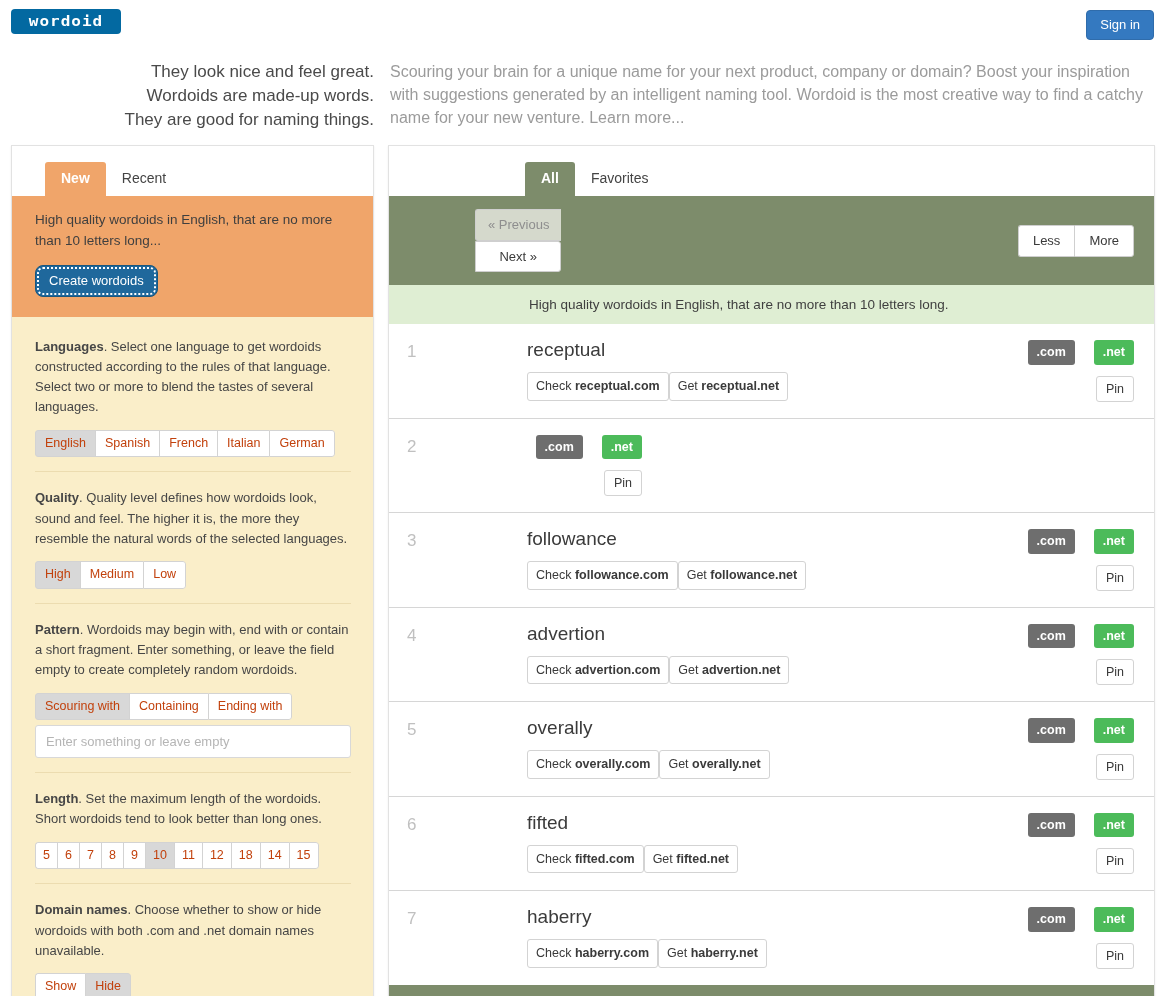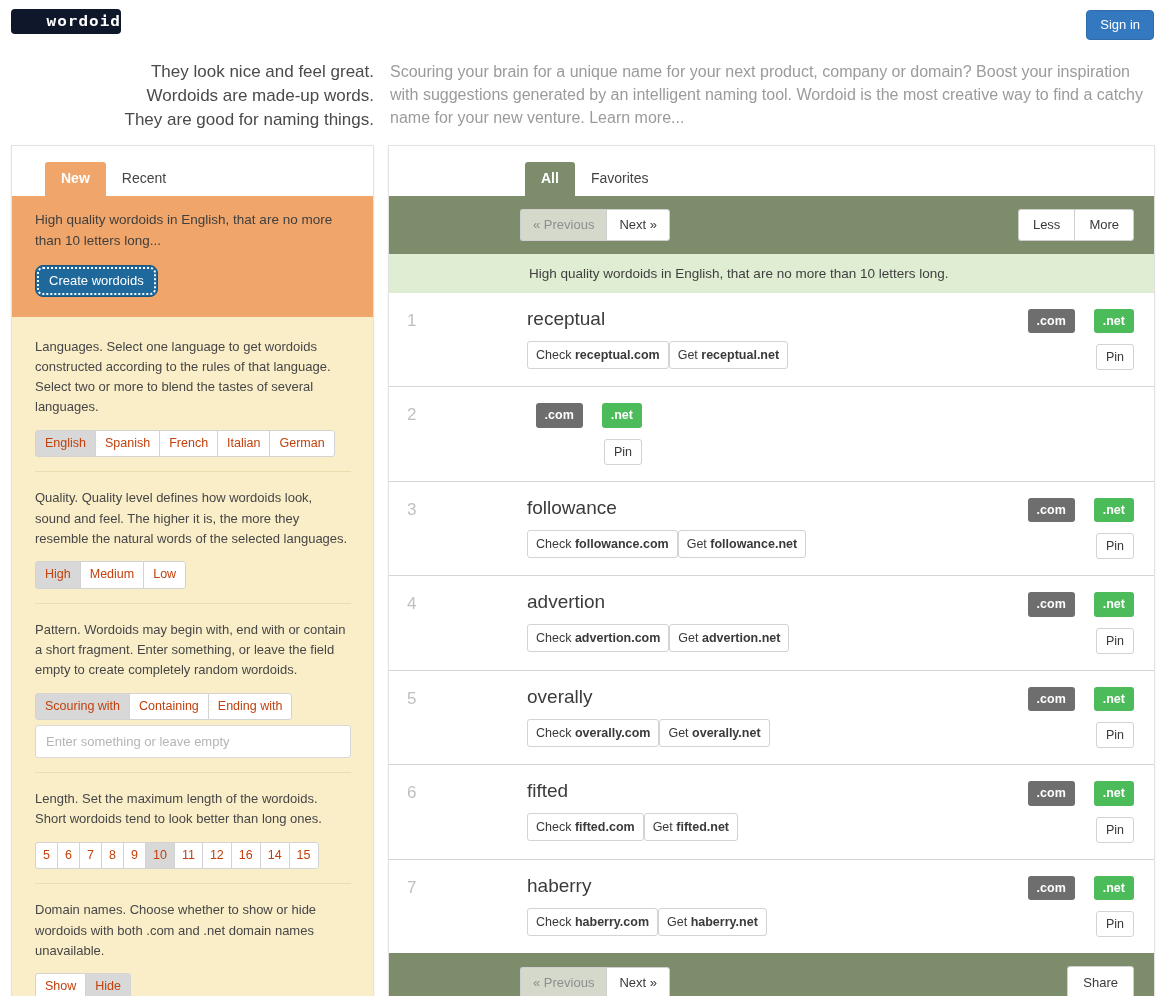--- a/index.html
+++ b/index.html
@@ -10,23 +10,23 @@
     font-family: "Liberation Sans", sans-serif;
     color: #333;
     overflow: hidden;
   }
 
   
   .topbar { position: relative; height: 48px; }
   .logo {
     position: absolute; left: 11px; top: 9px;
     width: 110px; height: 25px;
-    background: #0f172a;
+    background: #0369a1;
     border-radius: 4px;
-    display: flex; align-items: center; justify-content: flex-end;
+    display: flex; align-items: center; justify-content: center;
   }
   .logo-text {
     color: #fff; font-size: 16px; letter-spacing: 1px;
     font-family: "DejaVu Sans Mono", monospace;
     font-weight: 700; line-height: 1;
     transform: scaleY(0.85);
   }
   .signin {
     position: absolute; right: 11px; top: 10px;
     background: #3479c0; color: #fff;
@@ -82,21 +82,21 @@
     line-height: 1.2;
   }
 
   
   .cream-block { background: #faeec9; padding: 4px 22px 16px 23px; }
   .setting { padding: 16px 0 14px; border-bottom: 1px solid #ecdcb0; }
   .setting:last-child { border-bottom: none; }
   .setting-desc {
     font-size: 13px; color: #464646; line-height: 1.56; margin-bottom: 12px;
   }
-  .setting-desc b { font-weight: 400; }
+  .setting-desc b { font-weight: 700; }
 
   .btn-group { display: inline-flex; border-radius: 3px; overflow: hidden; }
   .btn-group .gbtn {
     background: #fff; border: 1px solid #d3d3d3; border-right: none;
     padding: 5px 9px; font-size: 12.5px; color: #c2410c; cursor: pointer;
     line-height: 1.25; white-space: nowrap;
   }
   .btn-group .gbtn:last-child { border-right: 1px solid #d3d3d3; }
   .btn-group .gbtn:first-child { border-radius: 3px 0 0 3px; }
   .btn-group .gbtn:last-child { border-radius: 0 3px 3px 0; }
@@ -110,21 +110,21 @@
     padding: 8px 10px; font-size: 13px; color: #555;
     font-family: "Liberation Sans", sans-serif; background: #fff;
   }
   .pattern-input::placeholder { color: #b5b5b5; }
 
   
   .greenbar {
     background: #7d8c6b; padding: 13px 20px; display: flex;
     align-items: center; justify-content: space-between;
   }
-  .nav-group { display: inline-flex; margin-left: 111px; }
+  .nav-group { display: inline-flex; margin-left: 66px; flex-direction: column; }
   .nav-group .nbtn {
     background: #fff; border: 1px solid #cfcfcf; border-right: none;
     padding: 7px 12px; font-size: 13px; color: #3a3a3a; cursor: pointer;
     line-height: 1.2;
   }
   .nav-group .nbtn:last-child { border-right: 1px solid #cfcfcf; }
   .nav-group .nbtn:first-child { border-radius: 3px 0 0 3px; }
   .nav-group .nbtn:last-child { border-radius: 0 3px 3px 0; }
   .nav-group .nbtn.disabled { background: #d5d9cc; color: #8e8e8e; }
 
@@ -269,21 +269,21 @@
           </div>
           <div class="btn-group len-group">
             <button class="gbtn">5</button>
             <button class="gbtn">6</button>
             <button class="gbtn">7</button>
             <button class="gbtn">8</button>
             <button class="gbtn">9</button>
             <button class="gbtn on">10</button>
             <button class="gbtn">11</button>
             <button class="gbtn">12</button>
-            <button class="gbtn">16</button>
+            <button class="gbtn">18</button>
             <button class="gbtn">14</button>
             <button class="gbtn">15</button>
           </div>
         </div>
 
         <div class="setting">
           <div class="setting-desc">
             <b>Domain names</b><span>. Choose whether to show or hide wordoids with both .com and .net domain names unavailable.</span>
           </div>
           <div class="btn-group">

